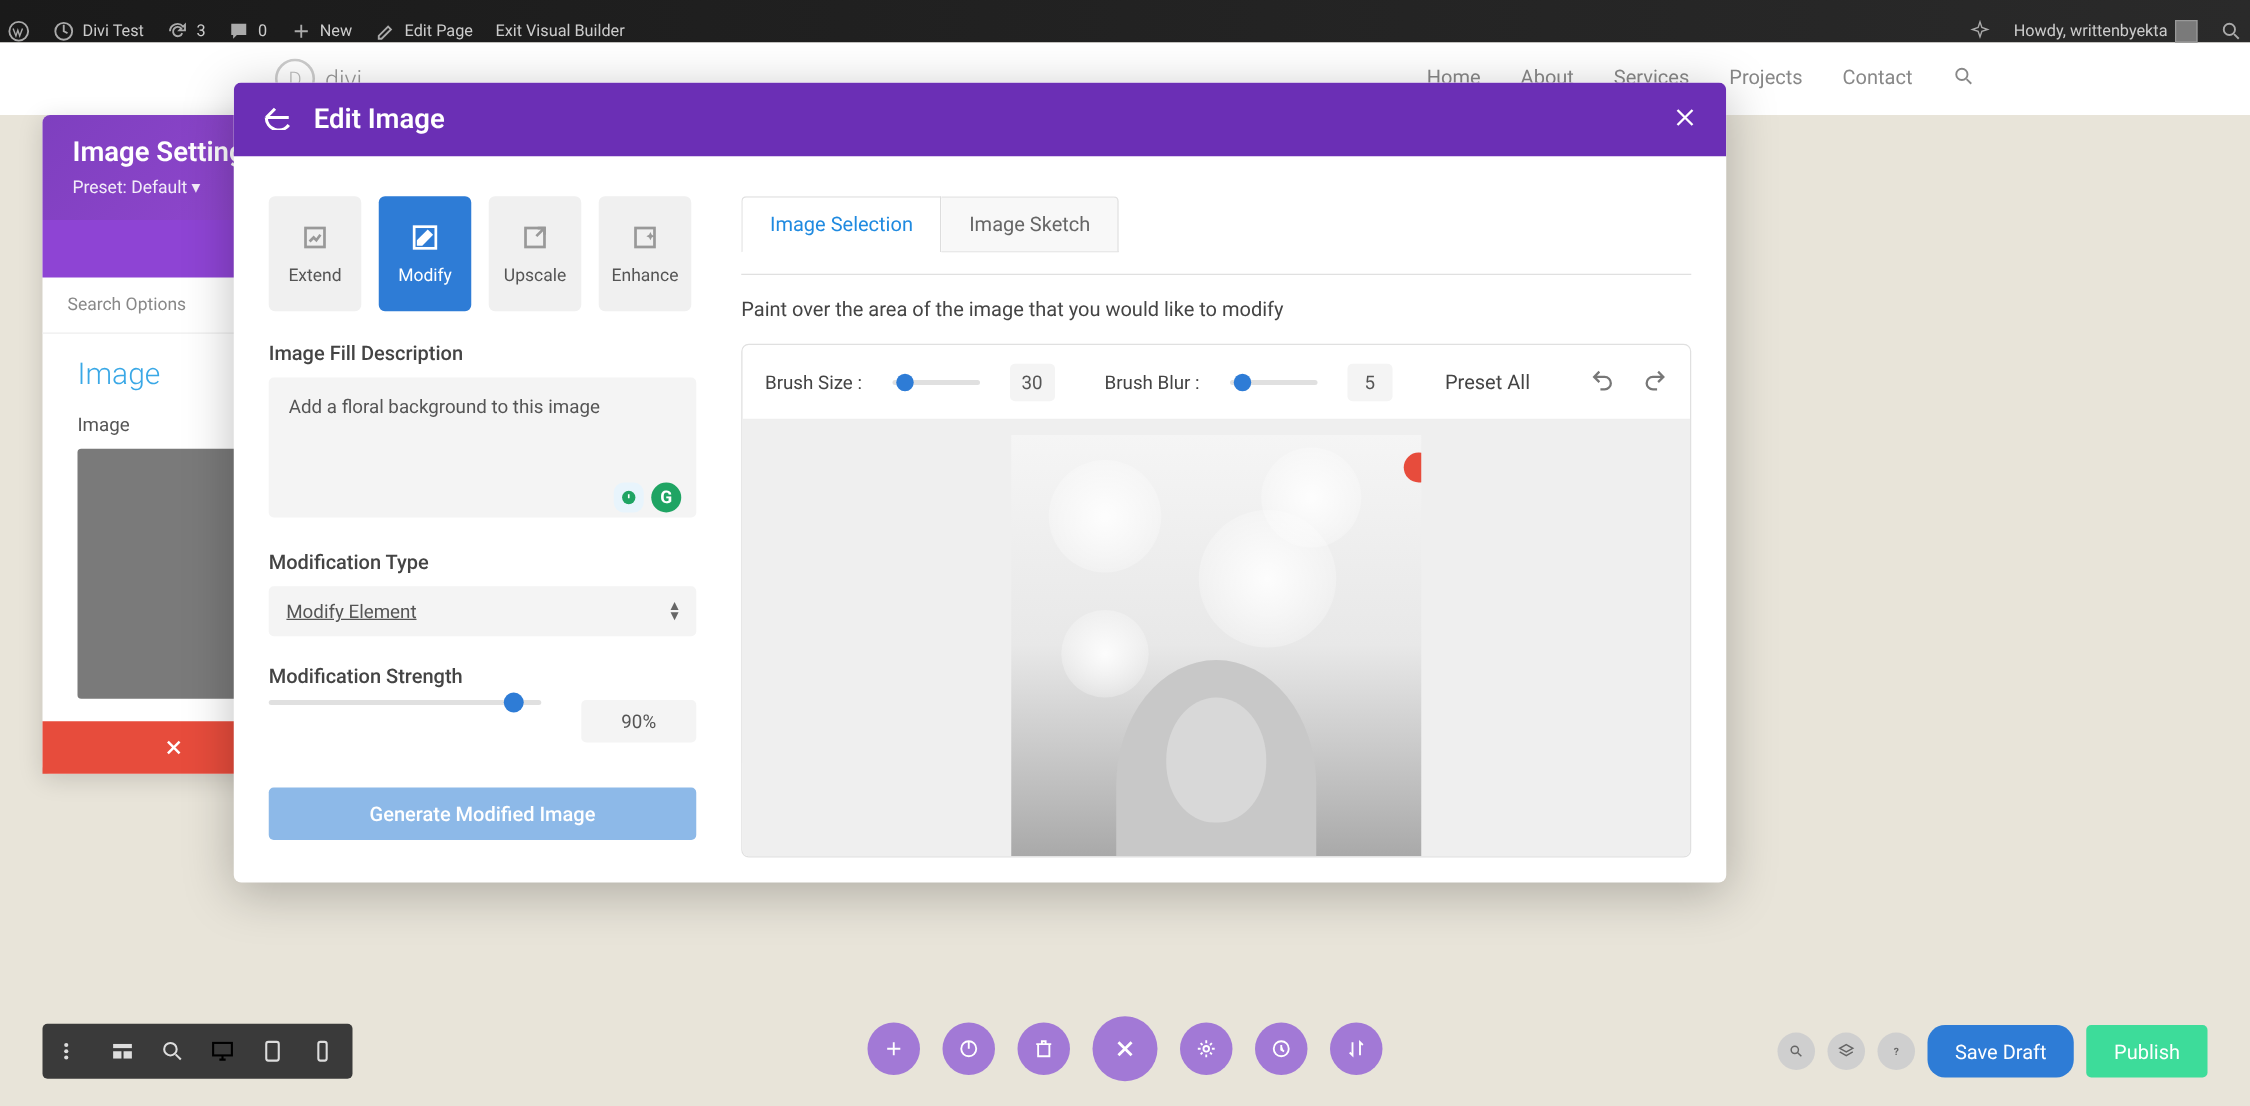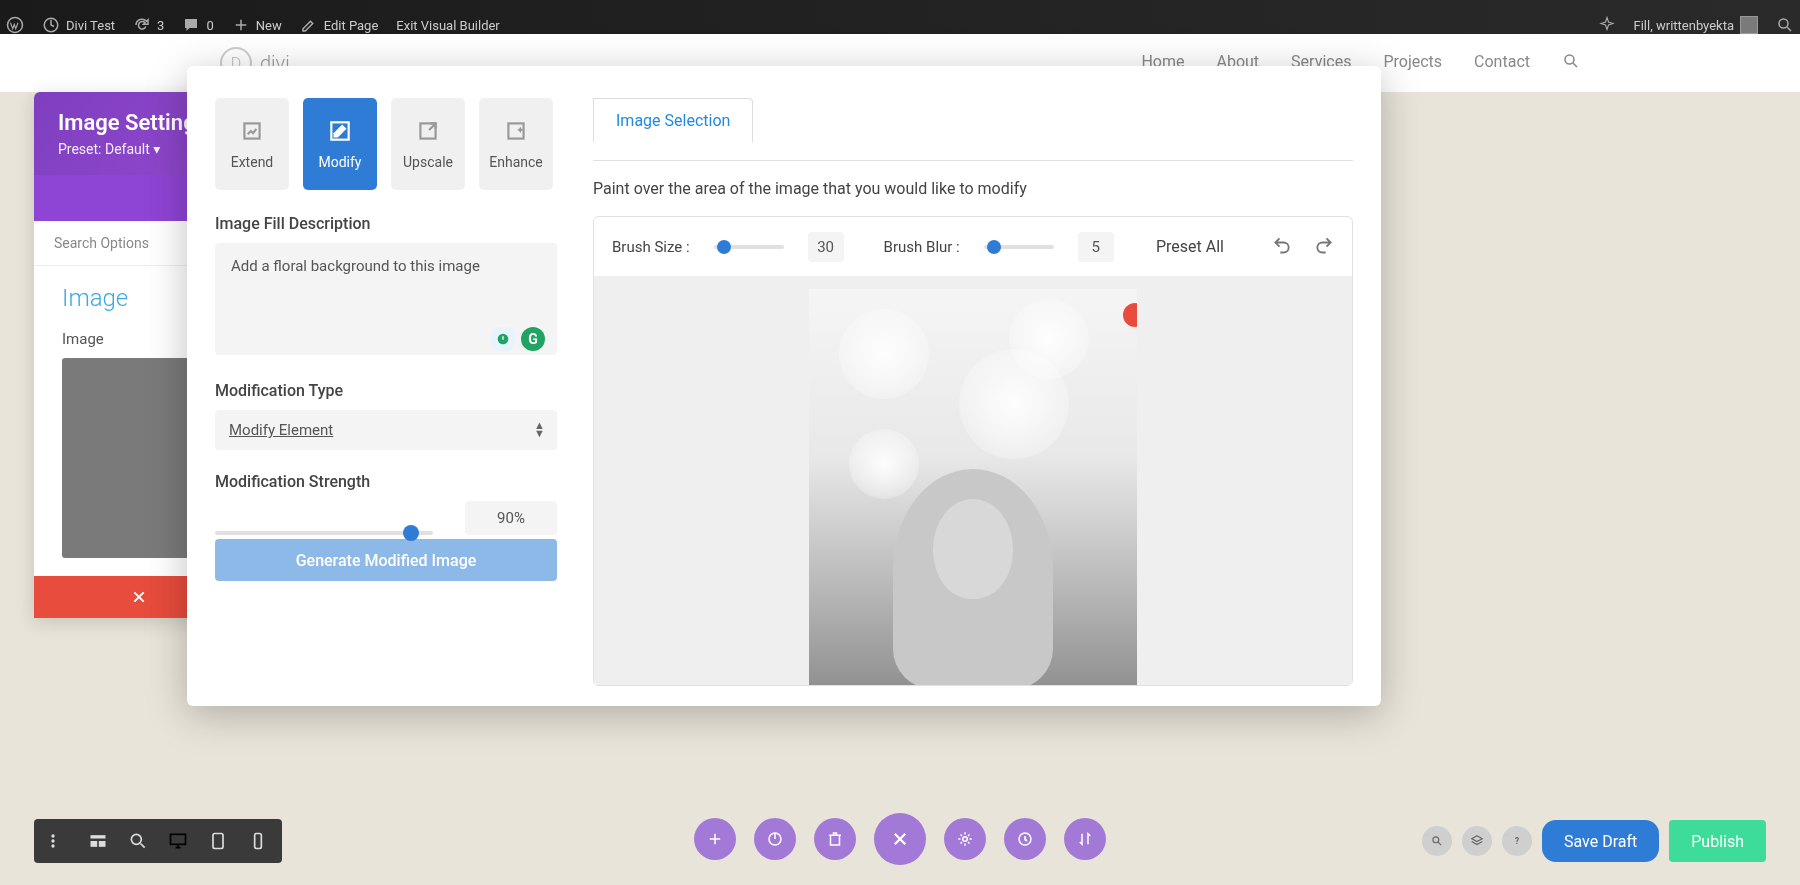--- a/index.html
+++ b/index.html
@@ -57,21 +57,21 @@
 .textarea { width: 100%; height: 112px; background: #f4f4f4; border: none; border-radius: 4px; padding: 14px 16px; font-size: 15px; color: #555; resize: none; font-family: inherit; }
 .ta-badges { position: absolute; bottom: 8px; right: 12px; display: flex; gap: 6px; }
 .ta-badge { width: 24px; height: 24px; border-radius: 50%; display: flex; align-items: center; justify-content: center; }
 .badge-g { background: #1fa463; color: #fff; font-weight: bold; font-size: 14px; }
 .badge-blue { background: #e8f4fc; border-radius: 8px; padding: 0 4px; }
 
 .select-wrap { position: relative; margin-bottom: 22px; }
 .select { width: 100%; height: 40px; background: #f4f4f4; border: none; border-radius: 4px; padding: 0 14px; font-size: 15px; color: #555; appearance: none; cursor: pointer; text-decoration: underline; }
 .select-arrows { position: absolute; right: 12px; top: 50%; transform: translateY(-50%); font-size: 11px; line-height: 8px; color: #666; pointer-events: none; }
 
-.slider-row { display: flex; align-items: flex-end; gap: 32px; margin-bottom: 4px; }
+.slider-row { display: flex; align-items: flex-start; gap: 32px; margin-bottom: 36px; }
 .slider-track { flex: 1; height: 4px; background: #e0e0e0; border-radius: 3px; position: relative; cursor: pointer; }
 .slider-thumb { width: 16px; height: 16px; background: #2e7cd6; border-radius: 50%; position: absolute; top: -6px; transform: translateX(-50%); }
 .slider-val { width: 92px; height: 34px; background: #f4f4f4; border-radius: 4px; display: flex; align-items: center; justify-content: center; font-size: 15px; color: #555; }
 
 .gen-btn { width: 100%; height: 42px; background: #8db9e8; color: #fff; border: none; border-radius: 4px; font-size: 16px; font-weight: 500; cursor: pointer; }
 
 .right-col { flex: 1; display: flex; flex-direction: column; }
 .sub-tabs { display: flex; margin-bottom: 18px; }
 .sub-tab { padding: 12px 22px; border: 1px solid #ddd; background: #f8f8f8; font-size: 16px; color: #666; cursor: pointer; }
 .sub-tab.active { background: #fff; color: #1f8ae0; border-bottom-color: #fff; }
@@ -159,21 +159,21 @@
       </span>
     <span class="admin-item">Exit Visual Builder</span>
   </div>
   <div class="admin-right">
     <span class="admin-item">
         <svg viewBox="0 0 24 24">
           <path d="M12 2l2 6 6 2-6 2-2 6-2-6-6-2 6-2z" fill="none" stroke="#aaa" stroke-width="1.5"></path>
         </svg>
       </span>
     <span class="admin-item">
-        <span>Fill, writtenbyekta</span>
+        <span>Howdy, writtenbyekta</span>
         <span class="avatar-box"></span>
       </span>
     <span class="admin-item">
         <svg viewBox="0 0 24 24">
           <circle cx="10" cy="10" r="6" fill="none" stroke="#aaa" stroke-width="2"></circle>
           <path d="M15 15l5 5" stroke="#aaa" stroke-width="2"></path>
         </svg>
       </span>
   </div>
 </div>
@@ -215,20 +215,31 @@
     <div class="act act-close">
         <svg width="16" height="16" viewBox="0 0 24 24">
           <path d="M5 5l14 14M19 5L5 19" stroke="#fff" stroke-width="3"></path>
         </svg>
       </div>
     <div class="act act-save"></div>
   </div>
 </div>
 
 <div class="modal">
+  <div class="modal-head">
+    <div class="modal-head-left">
+      <span><svg width="24" height="20" viewBox="0 0 24 20">
+            <path d="M2 10h18M2 10l7-7M2 10a10 10 0 0 0 18 6" fill="none" stroke="#fff" stroke-width="2.5"></path>
+          </svg></span>
+      <span class="modal-title">Edit Image</span>
+    </div>
+    <span class="modal-close"><svg width="18" height="18" viewBox="0 0 24 24">
+          <path d="M4 4l16 16M20 4L4 20" stroke="#fff" stroke-width="2.5"></path>
+        </svg></span>
+  </div>
   <div class="modal-body">
     <div class="left-col">
       <div class="mode-tabs">
         <div class="mode-tab">
             <svg viewBox="0 0 24 24">
               <rect x="5" y="5" width="14" height="14" fill="none" stroke="#999" stroke-width="2"></rect>
               <path d="M8 15l3-3 2 2 3-4" fill="none" stroke="#999" stroke-width="2"></path>
             </svg>
             <span>Extend</span>
           </div>
@@ -282,20 +293,21 @@
           </div>
         <div class="slider-val">90%</div>
       </div>
 
       <button class="gen-btn">Generate Modified Image</button>
     </div>
 
     <div class="right-col">
       <div class="sub-tabs">
         <div class="sub-tab active">Image Selection</div>
+        <div class="sub-tab">Image Sketch</div>
       </div>
       <div class="tab-underline"></div>
       <div class="instruction">Paint over the area of the image that you would like to modify</div>
 
       <div class="canvas-box">
         <div class="canvas-toolbar">
           <span class="ctb-label">Brush Size :</span>
           <div class="mini-slider">
               <div class="mini-thumb" style="left:3px"></div>
             </div>

